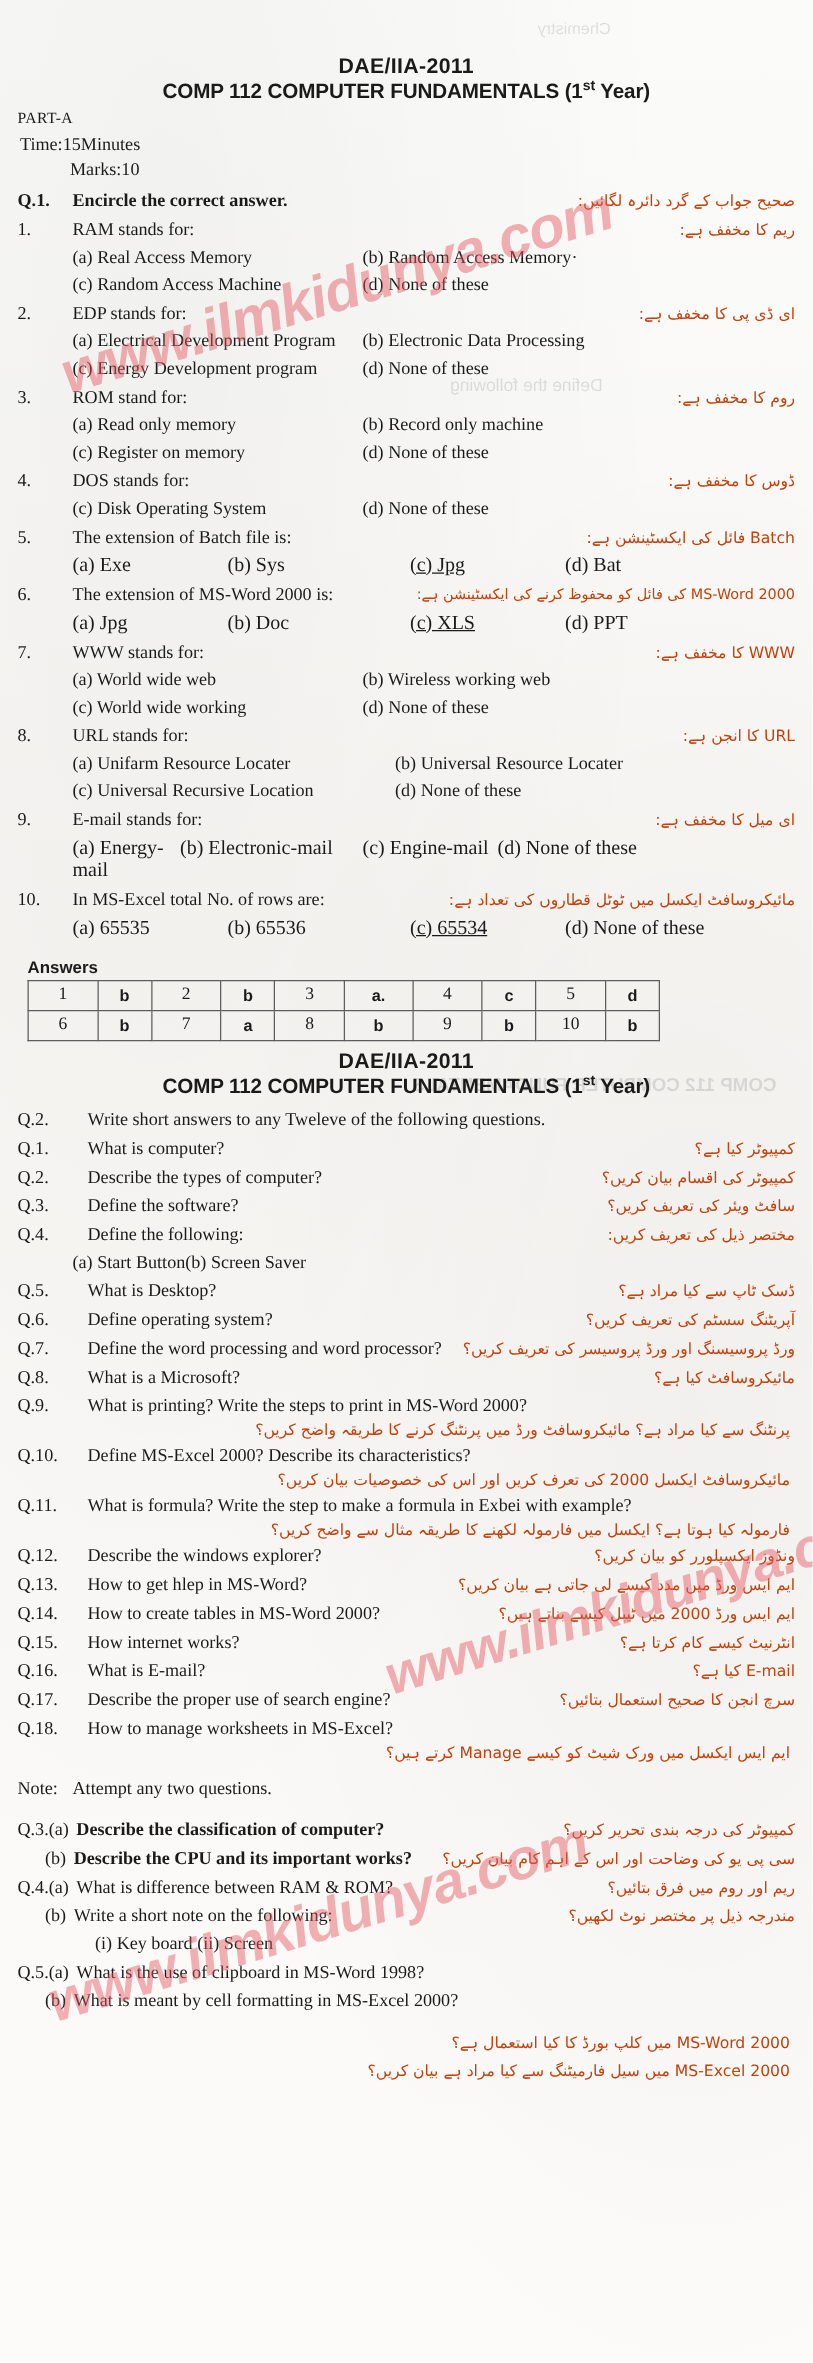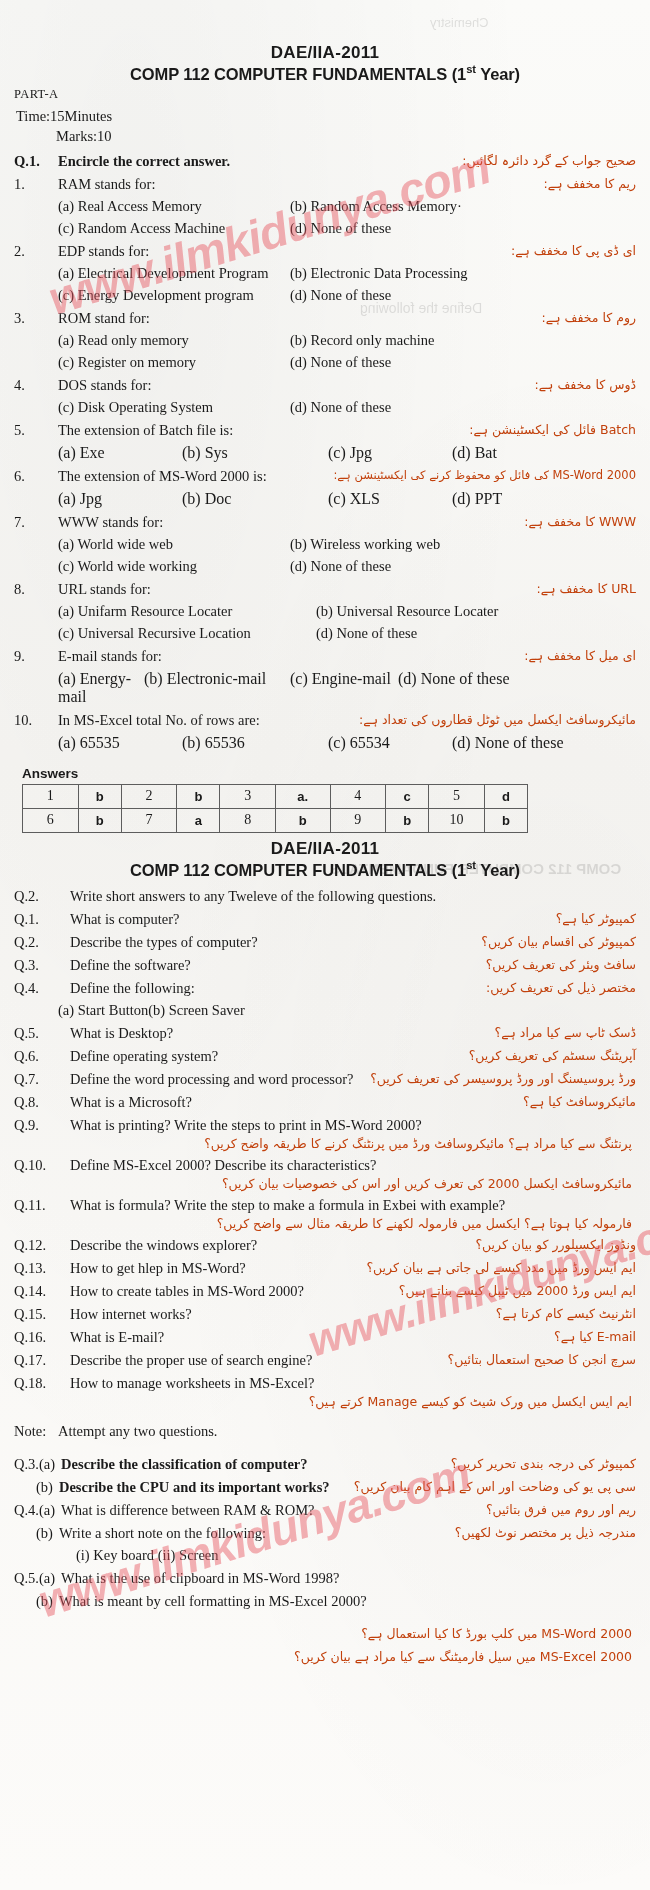--- a/index.html
+++ b/index.html
@@ -69,21 +69,21 @@
     font-size:12.5px; color:#c2410c;
     white-space:nowrap;
   }
   .urdu-inline { flex:0 0 auto; padding-left:6px; }
   .urdu-block  { text-align:right; margin-top:2px; padding-right:4px; }
 
   .opt2 { display:flex; margin-top:5px; font-size:14.5px; }
   .opt2 > div:first-child { width:232px; flex:0 0 232px; }
   .opt4 { display:flex; margin-top:5px; font-size:16px; }
   .opt4 > div { flex:0 0 auto; }
-  .oa { width:124px; } .ob { width:146px; } .oc { width:124px; }
+  .oa { width:124px; } .ob { width:146px; } .oc { width:124px;text-decoration:underline; }
   .indent-opts { margin-left:44px; }
 
   
   .answers-label { font-family:"Liberation Sans", sans-serif; font-weight:bold; font-size:13.5px; margin:14px 0 3px 8px; }
   table.answers { border-collapse:collapse; margin-left:8px; width:506px; }
   table.answers td {
     border:1px solid #5d5d5d;
     height:21px; text-align:center;
     font-family:"Liberation Sans", sans-serif;
     font-weight:bold; font-size:13px;
@@ -225,21 +225,21 @@
       </div>
     <div class="opt2">
         <div>(c) World wide working</div>
         <div>(d) None of these</div>
       </div>
   </div>
 
   <div class="row">
     <div class="qnum">8.</div>
     <div class="qbody">URL stands for:</div>
-    <div class="urdu urdu-inline">URL کا مخفف ہے:</div>
+    <div class="urdu urdu-inline">URL کا انجن ہے:</div>
   </div>
   <div class="indent-opts">
     <div class="opt2">
         <div style="width:258px;flex:0 0 258px;">(a) Unifarm Resource Locater</div>
         <div>(b) Universal Resource Locater</div>
       </div>
     <div class="opt2">
         <div style="width:258px;flex:0 0 258px;">(c) Universal Recursive Location</div>
         <div>(d) None of these</div>
       </div>

